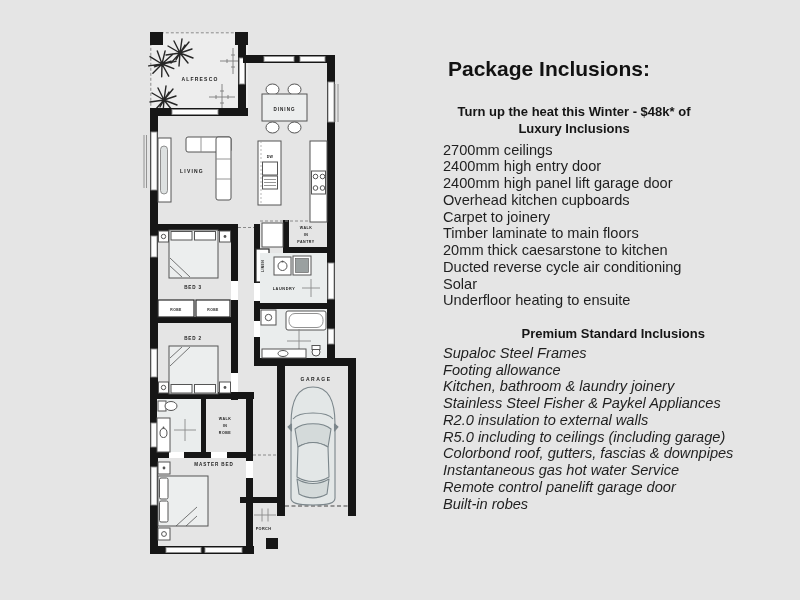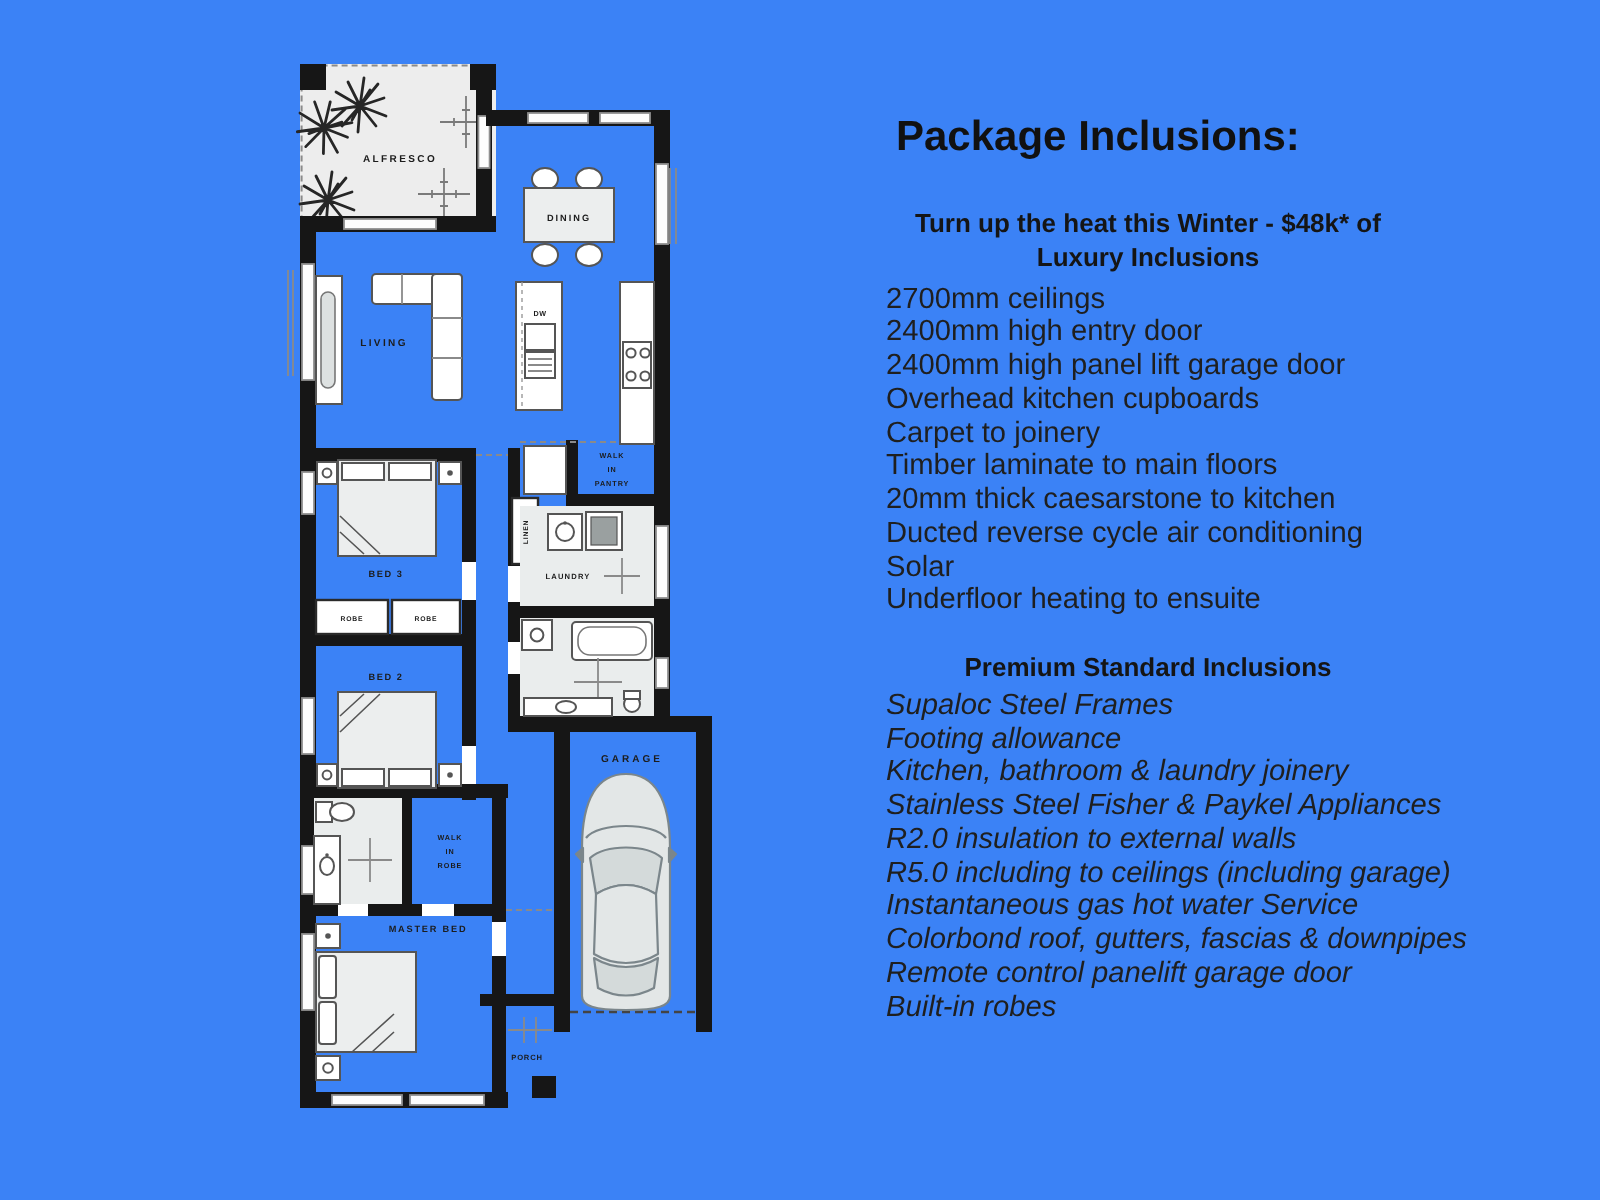--- a/index.html
+++ b/index.html
@@ -1,25 +1,25 @@
 <!DOCTYPE html>
 <html><head>
 <meta charset="utf-8">
 <style>
   html,body{margin:0;padding:0;background:#fff;}
-  .stage{position:relative;width:800px;height:600px;overflow:hidden;background:#3b82f6;
+  .stage{position:relative;width:800px;height:600px;overflow:hidden;background:#e5e5e5;
          font-family:"Liberation Sans",sans-serif;}
   svg.plan{position:absolute;left:0;top:0;}
 
   .panel{position:absolute;left:443px;top:57px;width:332px;color:#1c1c1c;}
   .panel h1{font-size:21px;line-height:24px;margin:0 0 0 5px;font-weight:bold;color:#111;}
   .sec-heading{width:262px;text-align:center;font-weight:bold;font-size:13px;
                line-height:16.8px;color:#151515;}
   .sec1 .sec-heading{margin-top:23px;}
-  .sec2 .sec-heading{margin-top:17px;}
+  .sec2 .sec-heading{margin-top:17px;text-align:right;}
   .items{font-size:14.6px;line-height:16.75px;margin-top:4px;color:#1f1f1f;}
   .sec2 .items{margin-top:2px;font-style:italic;}
 
   
   .w{fill:#161616;}
   .win{fill:#fdfdfd;stroke:#8f8f8f;stroke-width:0.9;}
   .gap{fill:#ffffff;}
   .furn{fill:#ffffff;stroke:#555;stroke-width:1;}
   .soft{fill:#eceeee;stroke:#555;stroke-width:1;}
   .thin{stroke:#8a8a8a;stroke-width:0.9;fill:none;}
@@ -264,21 +264,21 @@
 
   <div class="sec sec2">
     <div class="sec-heading">Premium Standard Inclusions</div>
     <div class="items">
       <div class="item">Supaloc Steel Frames</div>
       <div class="item">Footing allowance</div>
       <div class="item">Kitchen, bathroom &amp; laundry joinery</div>
       <div class="item">Stainless Steel Fisher &amp; Paykel Appliances</div>
       <div class="item">R2.0 insulation to external walls</div>
       <div class="item">R5.0 including to ceilings (including garage)</div>
+      <div class="item">Colorbond roof, gutters, fascias &amp; downpipes</div>
       <div class="item">Instantaneous gas hot water Service</div>
-      <div class="item">Colorbond roof, gutters, fascias &amp; downpipes</div>
       <div class="item">Remote control panelift garage door</div>
       <div class="item">Built-in robes</div>
     </div>
   </div>
 </div>
 
 </div>
 
 </body></html>

